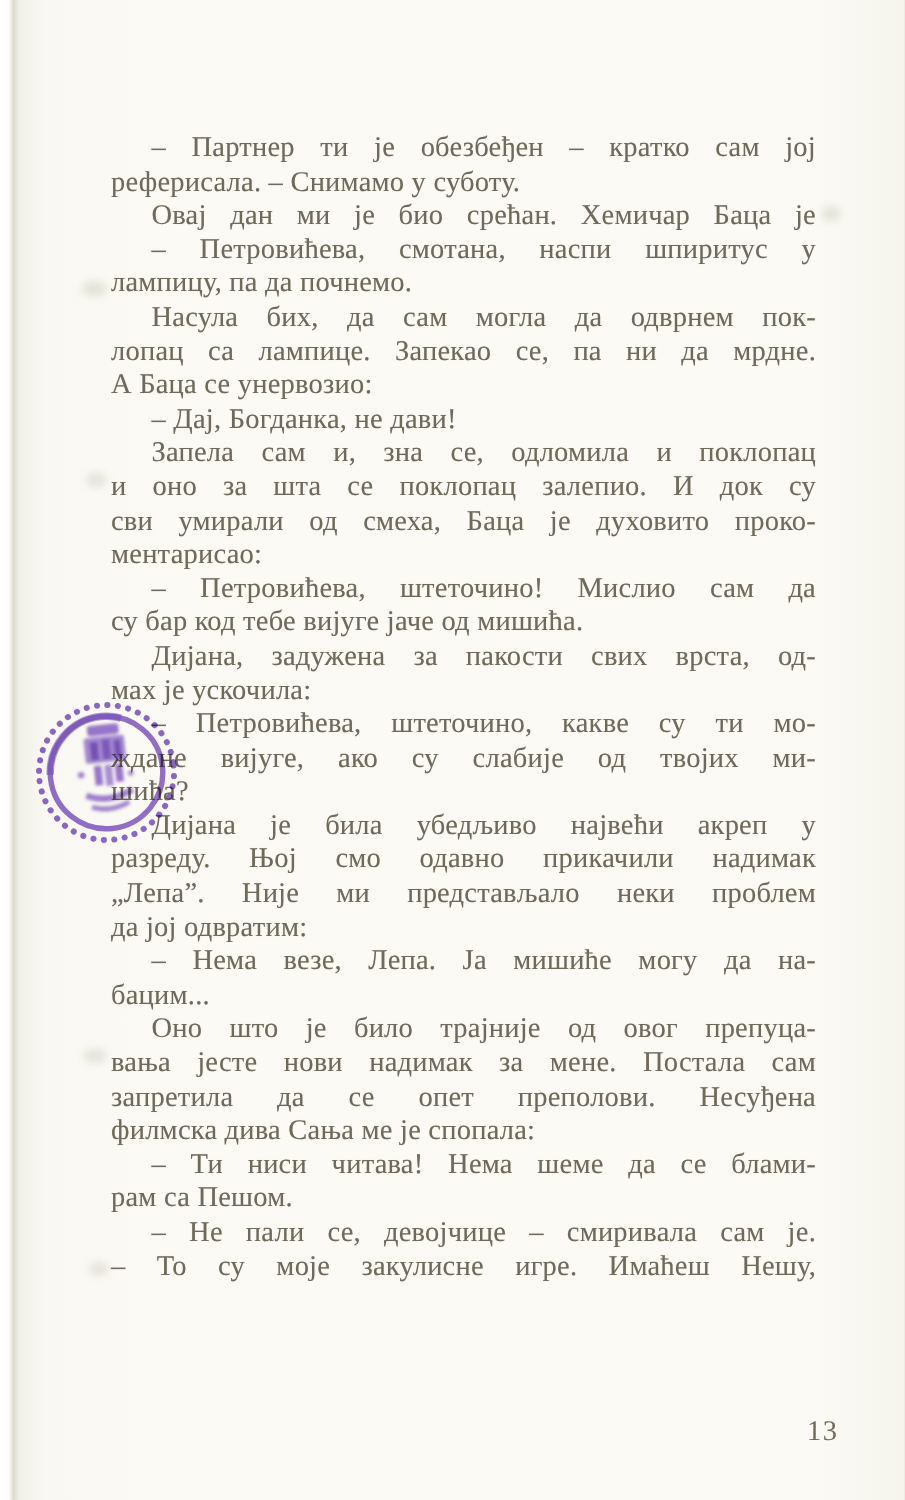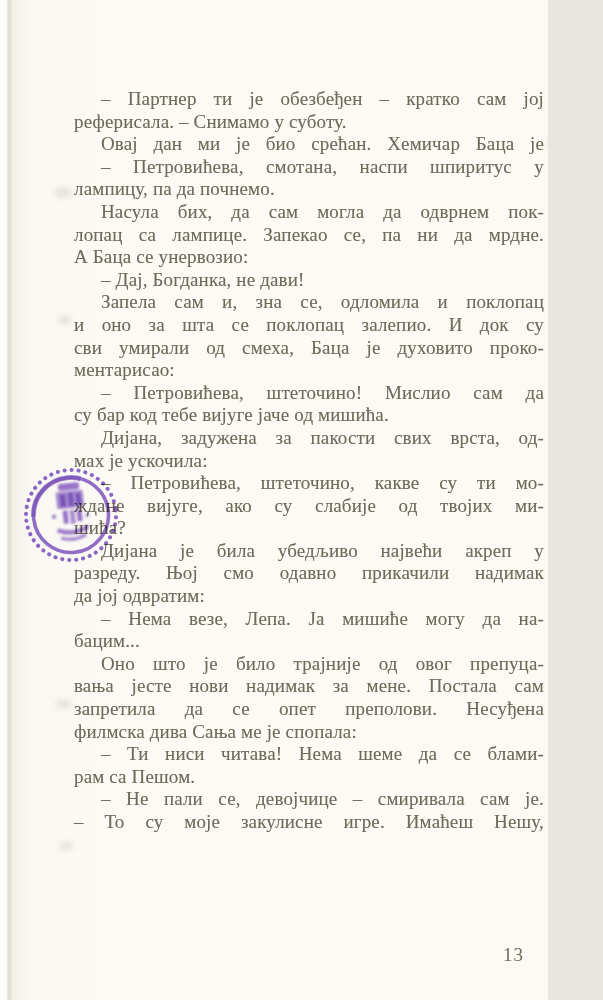--- a/index.html
+++ b/index.html
@@ -1,26 +1,25 @@
 <!DOCTYPE html>
 <html><head>
 <meta charset="utf-8">
 <style>
   html, body { margin: 0; padding: 0; background: #e8e6de; }
   .page {
     position: relative;
-    width: 513px;
+    width: 603px;
     height: 1000px;
     overflow: hidden;
     background: linear-gradient(90deg,
       #ffffff 0px, #fdfdfb 6px, #dddacf 9px, #f2f1e9 13px,
       #f9f8f2 30px, #fbfaf4 120px, #fbfaf4 540px, #f6f5ed 603px);
     font-family: "Liberation Serif", "DejaVu Serif", serif;
     color: #6f6a5b;
-    padding-left: 35px;
   }
   .text-block {
     position: absolute;
     left: 74px;
     top: 88px;
     width: 470px;
     font-size: 19px;
     line-height: 22.6px;
     letter-spacing: 0.15px;
   }
@@ -29,21 +28,21 @@
     text-align-last: justify;
     text-shadow: 0 0 0.5px rgba(111,106,91,0.35);
   }
   .ln.first { text-indent: 27px; }
   .ln.end { text-align-last: left; }
   .page-number {
     position: absolute;
     left: 503px;
     top: 944px;
     width: 56px;
-    text-align: left;
+    text-align: right;
     font-size: 19px;
     letter-spacing: 1px;
     color: #6f6a5b;
   }
   .stamp {
     position: absolute;
     left: 23px;
     top: 467px;
     width: 96px;
     height: 96px;
@@ -86,20 +85,21 @@
       <div class="ln end">ментарисао:</div>
       <div class="ln first">– Петровићева, штеточино! Мислио сам да</div>
       <div class="ln end">су бар код тебе вијуге јаче од мишића.</div>
       <div class="ln first">Дијана, задужена за пакости свих врста, од-</div>
       <div class="ln end">мах је ускочила:</div>
       <div class="ln first">– Петровићева, штеточино, какве су ти мо-</div>
       <div class="ln">ждане вијуге, ако су слабије од твојих ми-</div>
       <div class="ln end">шића?</div>
       <div class="ln first">Дијана је била убедљиво највећи акреп у</div>
       <div class="ln">разреду. Њој смо одавно прикачили надимак</div>
+      <div class="ln">„Лепа”. Није ми представљало неки проблем</div>
       <div class="ln end">да јој одвратим:</div>
       <div class="ln first">– Нема везе, Лепа. Ја мишиће могу да на-</div>
       <div class="ln end">бацим...</div>
       <div class="ln first">Оно што је било трајније од овог препуца-</div>
       <div class="ln">вања јесте нови надимак за мене. Постала сам</div>
       <div class="ln">запретила да се опет преполови. Несуђена</div>
       <div class="ln end">филмска дива Сања ме је спопала:</div>
       <div class="ln first">– Ти ниси читава! Нема шеме да се блами-</div>
       <div class="ln end">рам са Пешом.</div>
       <div class="ln first">– Не пали се, девојчице – смиривала сам је.</div>

